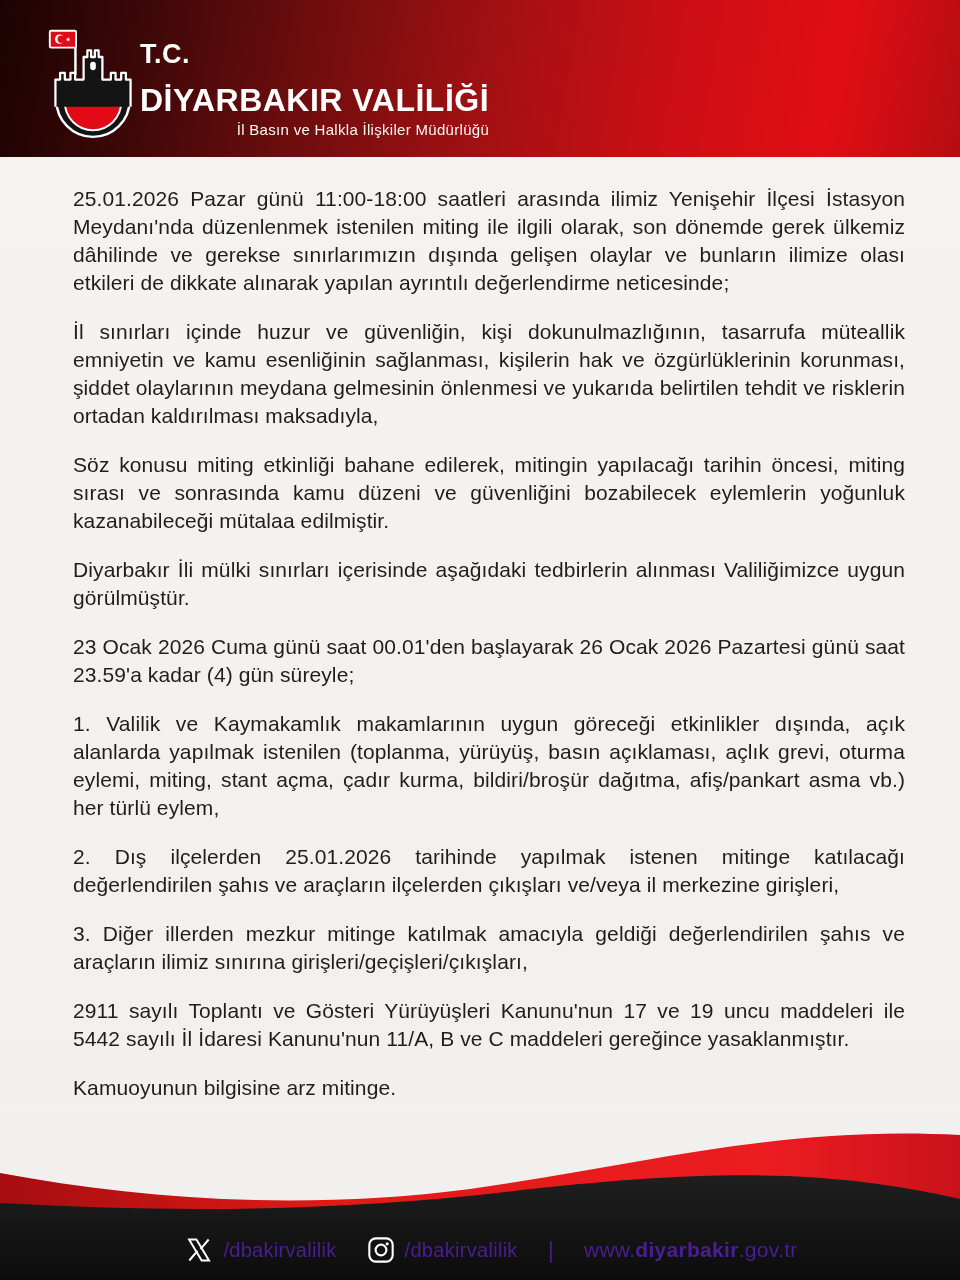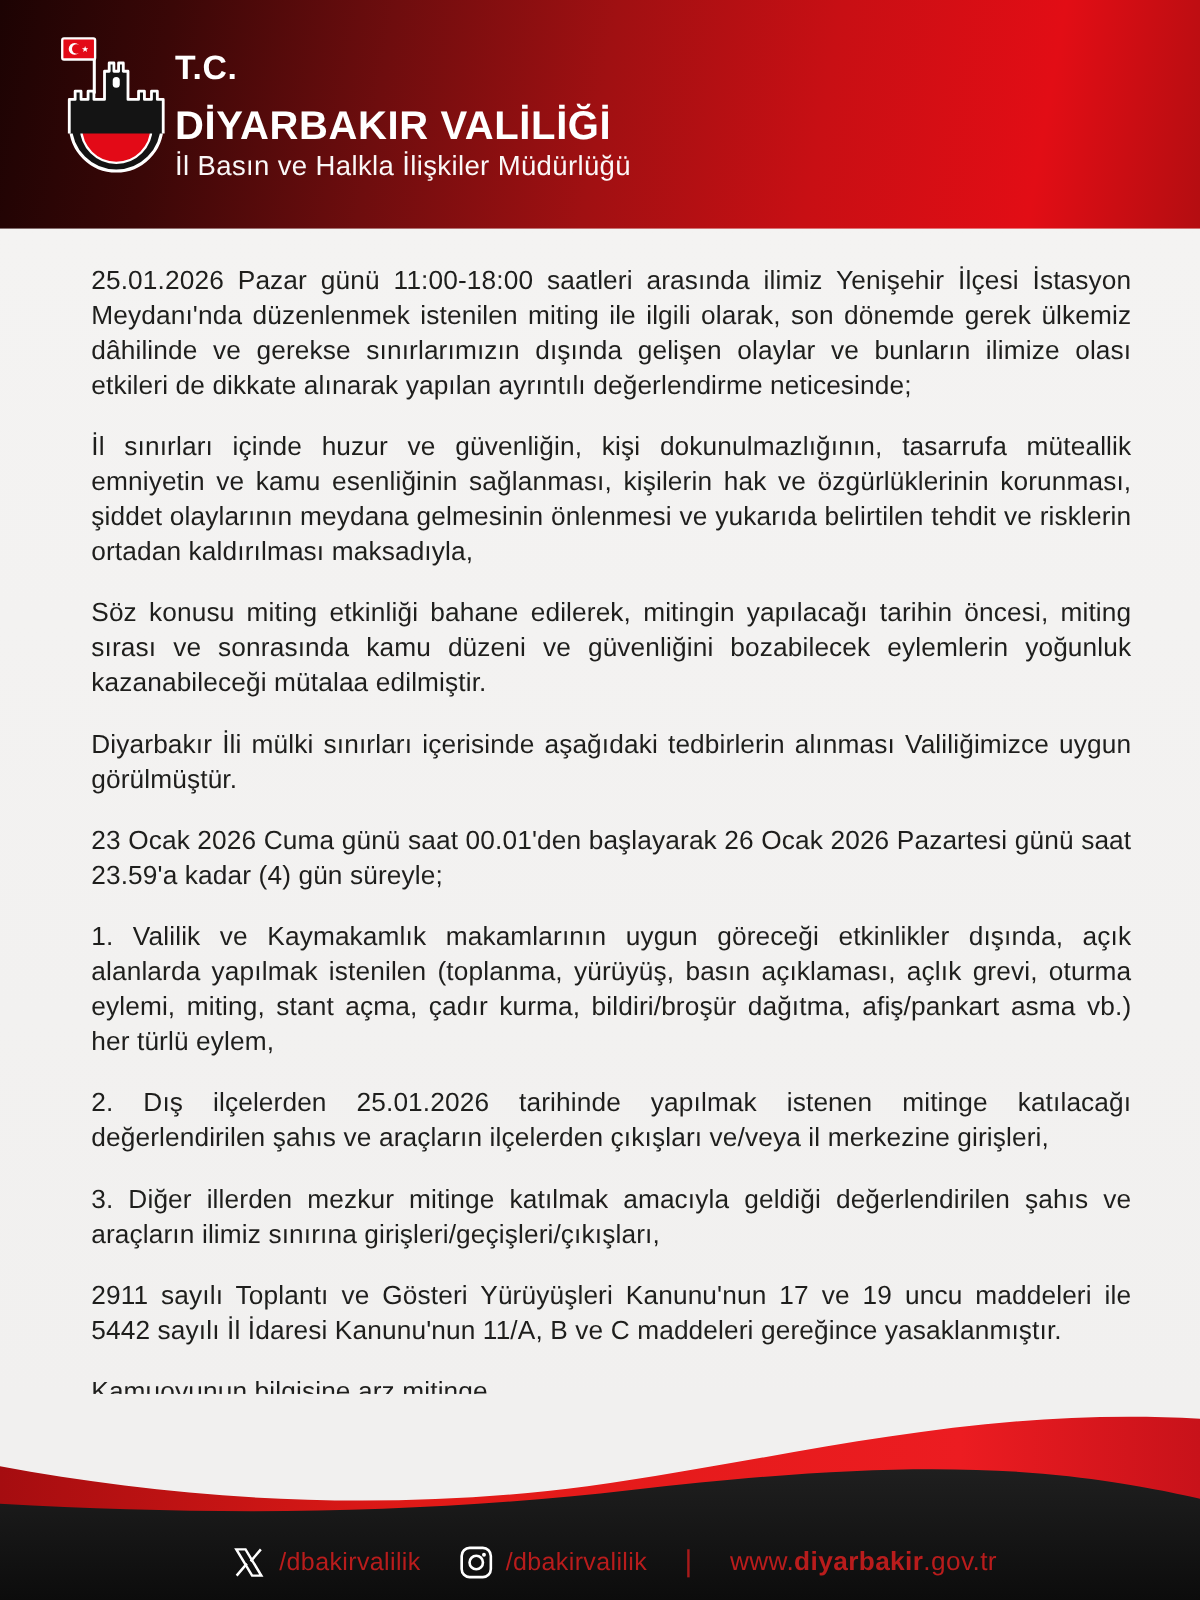--- a/index.html
+++ b/index.html
@@ -12,42 +12,42 @@
     height: 1280px;
     overflow: hidden;
     background: #f2f1f0;
     margin: 0 auto;
   }
 
   
   .header {
     position: relative;
     width: 100%;
-    height: 183px;
+    height: 157px;
     background: linear-gradient(100deg,
       #1c0303 0%, #3a0707 14%, #6e0d0e 32%,
       #a01012 50%, #c80f14 68%, #e20d15 86%, #b40d11 100%);
   }
   .emblem {
     position: absolute;
     left: 46px;
     top: 26px;
     width: 94px;
     height: 124px;
   }
   .org-block {
     position: absolute;
     left: 140px;
     top: 40px;
     color: #ffffff;
     line-height: 1.04;
   }
   .org-tc      { font-size: 27px; font-weight: bold; letter-spacing: .5px; }
   .org-name    { font-size: 32px; font-weight: bold; letter-spacing: .5px; margin-top: 16px; }
-  .org-dept    { font-size: 22px; font-weight: normal; letter-spacing: .3px; margin-top: 5px; opacity: .97; }
+  .org-dept    { font-size: 15px; font-weight: normal; letter-spacing: .3px; margin-top: 5px; opacity: .97; text-align: right; }
 
   .announce-block {
     position: absolute;
     right: 52px;
     top: 56px;
     text-align: right;
     color: #ffffff;
   }
   .announce-title    { font-size: 38px; font-weight: bold; letter-spacing: 1px; }
   .announce-subtitle { font-size: 27px; font-weight: 500; letter-spacing: .5px; margin-top: 3px; }
@@ -78,21 +78,21 @@
   .waves { position: absolute; left: 0; top: 0; width: 100%; height: 100%; display: block; }
 
   .social-row {
     position: absolute;
     left: 0; right: 0;
     bottom: 16px;
     display: flex;
     justify-content: center;
     align-items: center;
     gap: 30px;
-    color: #b91c1c;
+    color: #4c1d95;
     margin-left: 23px;
   }
   .social-item {
     display: flex;
     align-items: center;
     gap: 10px;
     font-size: 20px;
     letter-spacing: .3px;
     cursor: pointer;
   }

